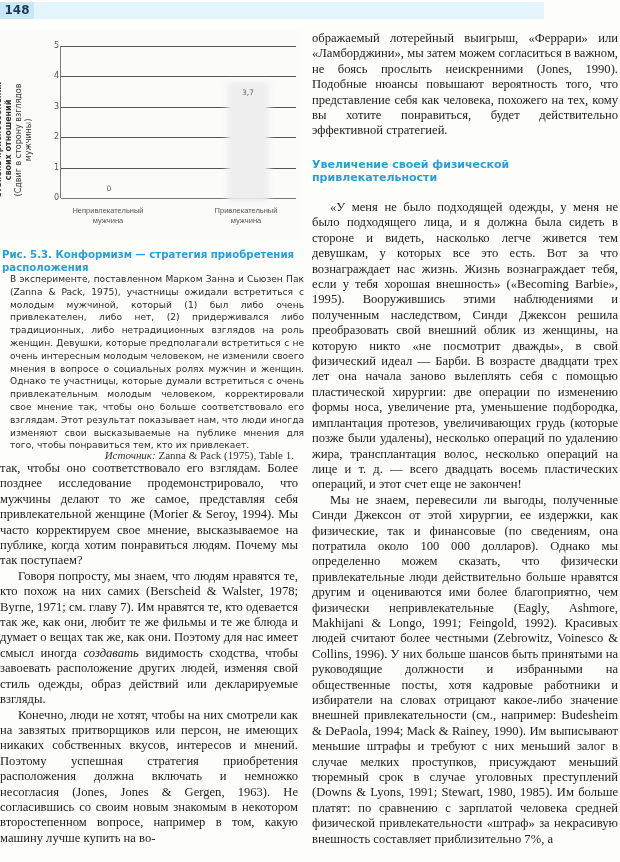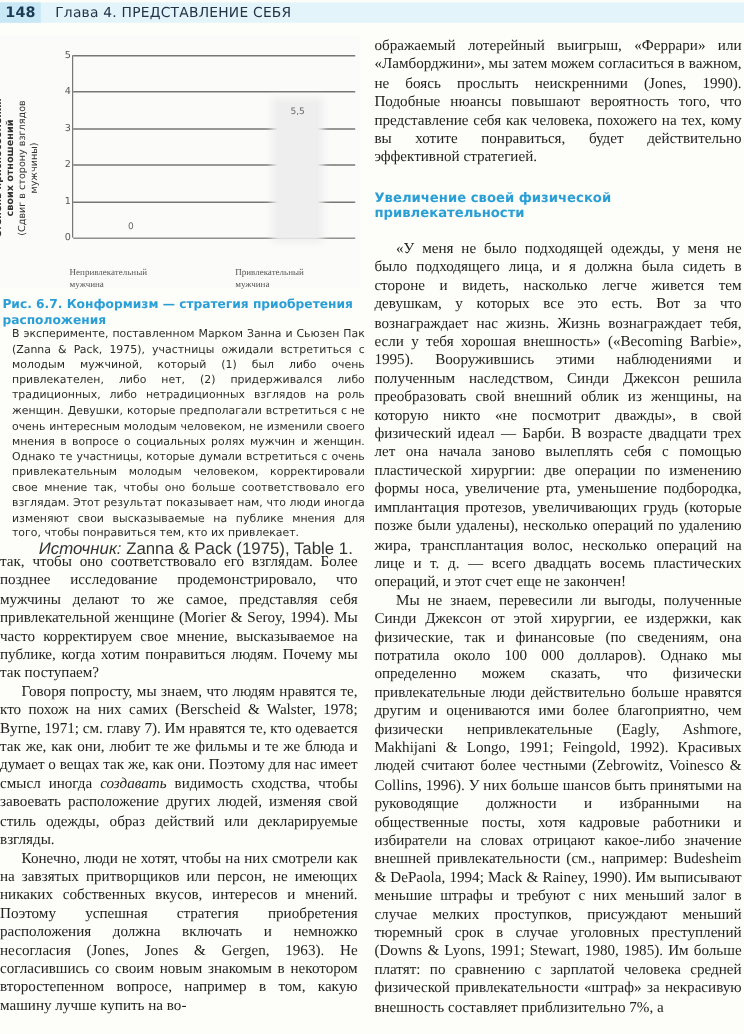--- a/index.html
+++ b/index.html
@@ -4,21 +4,21 @@
   <style>
     html, body { margin: 0; padding: 0; }
     body {
       width: 620px; height: 862px; overflow: hidden;
       background: #fdfdf9;
       position: relative;
       font-family: "Liberation Serif", serif;
       color: #222;
     }
     .header {
-      position: absolute; left: 0; top: 2px; width: 620px; height: 17px;
+      position: absolute; left: 0; top: 2px; width: 544px; height: 17px;
       background: #e4f4fb;
     }
     .page-num {
       position: absolute; left: 0; top: 0; width: 34px; height: 17px;
       background: #c9e8f6;
       font-family: "DejaVu Sans", sans-serif; font-weight: bold;
       font-size: 12px; line-height: 17px; text-align: center; color: #1b3b55;
     }
     .chapter {
       position: absolute; left: 46px; top: 0; height: 17px;
@@ -51,37 +51,37 @@
     }
     .bar {
       position: absolute; width: 34px; background: #eeeeee;
       box-shadow: 0 0 6px 4px #eeeeee;
     }
     .barval {
       position: absolute; font-family: "DejaVu Sans", sans-serif; font-size: 7.5px;
       color: #666; text-align: center; width: 34px;
     }
     .xcat {
-      position: absolute; top: 192px; width: 100px; 
-      font-family: Liberation Serif, serif; font-size: 7.5px; line-height: 10px; color: #555;
+      position: absolute; top: 176px; width: 100px; text-align: center;
+      font-family: Liberation Sans, sans-serif; font-size: 7.5px; line-height: 10px; color: #555;
     }
     
     .caption-title {
       position: absolute; left: 2px; top: 248px; width: 294px;
       font-family: "DejaVu Sans", sans-serif; font-weight: bold; font-size: 10.2px;
       line-height: 13px; color: #2a9fd6;
     }
     .caption-body {
       position: absolute; left: 10px; top: 273px; width: 294px;
       font-family: "DejaVu Sans", sans-serif; font-size: 9.1px; line-height: 12.8px;
       text-align: justify; color: #2b2b2b;
     }
     .caption-source {
       position: absolute; right: 326px; top: 449px;
-      font-family: Liberation Sans, sans-serif; font-size: 14px; color: #333;
+      font-family: Liberation Serif, serif; font-size: 11px; color: #333;
     }
     .caption-source i { font-style: italic; }
     
     .col {
       position: absolute; font-size: 12.6px; line-height: 15.4px;
       text-align: justify; hyphens: manual;
     }
     .col p { margin: 0; }
     .col p.indent { text-indent: 18px; }
     .col-left { left: 0; top: 461px; width: 298px; }
@@ -92,21 +92,20 @@
       color: #2a9fd6;
     }
     .col-right2 { left: 312px; top: 200px; width: 306px; }
     em { font-style: italic; }
   </style>
 </head>
 <body>
 
 <div class="header">
   <div class="page-num">148</div>
-  <div class="chapter">Глава 4. ПРЕДСТАВЛЕНИЕ СЕБЯ</div>
 </div>
 
 <div class="chart">
   <div class="ylabel">
     <span class="b">Степень приспособления</span>
     <span class="b">своих отношений</span>
     <span>(Сдвиг в сторону взглядов мужчины)</span>
   </div>
   <div class="plot">
     <div class="gridline" style="top:0px"></div>
@@ -115,34 +114,34 @@
     <div class="gridline" style="top:91px"></div>
     <div class="gridline" style="top:122px"></div>
     <div class="gridline" style="top:152px; background:#777"></div>
     <div class="tick" style="top:0px">5</div>
     <div class="tick" style="top:30px">4</div>
     <div class="tick" style="top:61px">3</div>
     <div class="tick" style="top:91px">2</div>
     <div class="tick" style="top:122px">1</div>
     <div class="tick" style="top:152px">0</div>
     <div class="bar" style="left:170px; top:40px; height:112px"></div>
-    <div class="barval" style="left:170px; top:42px">5,5</div>
+    <div class="barval" style="left:170px; top:42px">3,7</div>
     <div class="barval" style="left:31px; top:138px">0</div>
   </div>
   <div class="xcat" style="left:58px">
     <div>Непривлекательный</div>
     <div>мужчина</div>
   </div>
   <div class="xcat" style="left:196px">
     <div>Привлекательный</div>
     <div>мужчина</div>
   </div>
 </div>
 
-<div class="caption-title">Рис. 6.7. Конформизм — стратегия приобретения расположения</div>
+<div class="caption-title">Рис. 5.3. Конформизм — стратегия приобретения расположения</div>
 <div class="caption-body">В эксперименте, поставленном Марком Занна и Сьюзен Пак (Zanna &amp; Pack, 1975), участницы ожидали встретиться с молодым мужчиной, который (1) был либо очень привлекателен, либо нет, (2) придерживался либо традиционных, либо нетрадиционных взглядов на роль женщин. Девушки, которые предполагали встретиться с не очень интересным молодым человеком, не изменили своего мнения в вопросе о социальных ролях мужчин и женщин. Однако те участницы, которые думали встретиться с очень привлекательным молодым человеком, корректировали свое мнение так, чтобы оно больше соответствовало его взглядам. Этот результат показывает нам, что люди иногда изменяют свои высказываемые на публике мнения для того, чтобы понравиться тем, кто их привлекает.</div>
 <div class="caption-source"><i>Источник:</i><span> Zanna &amp; Pack (1975), Table 1.</span></div>
 
 <div class="col col-left">
   <p>так, чтобы оно соответствовало его взглядам. Более позднее исследование продемонстрировало, что мужчины делают то же самое, представляя себя привлекательной женщине (Morier &amp; Seroy, 1994). Мы часто корректируем свое мнение, высказываемое на публике, когда хотим понравиться людям. Почему мы так поступаем?</p>
   <p class="indent"><span>Говоря попросту, мы знаем, что людям нравятся те, кто похож на них самих (Berscheid &amp; Walster, 1978; Byrne, 1971; см. главу 7). Им нравятся те, кто одевается так же, как они, любит те же фильмы и те же блюда и думает о вещах так же, как они. Поэтому для нас имеет смысл иногда </span><em>создавать</em><span> видимость сходства, чтобы завоевать расположение других людей, изменяя свой стиль одежды, образ действий или декларируемые взгляды.</span></p>
   <p class="indent">Конечно, люди не хотят, чтобы на них смотрели как на завзятых притворщиков или персон, не имеющих никаких собственных вкусов, интересов и мнений. Поэтому успешная стратегия приобретения расположения должна включать и немножко несогласия (Jones, Jones &amp; Gergen, 1963). Не согласившись со своим новым знакомым в некотором второстепенном вопросе, например в том, какую машину лучше купить на во-</p>
 </div>
 
 <div class="col col-right">

